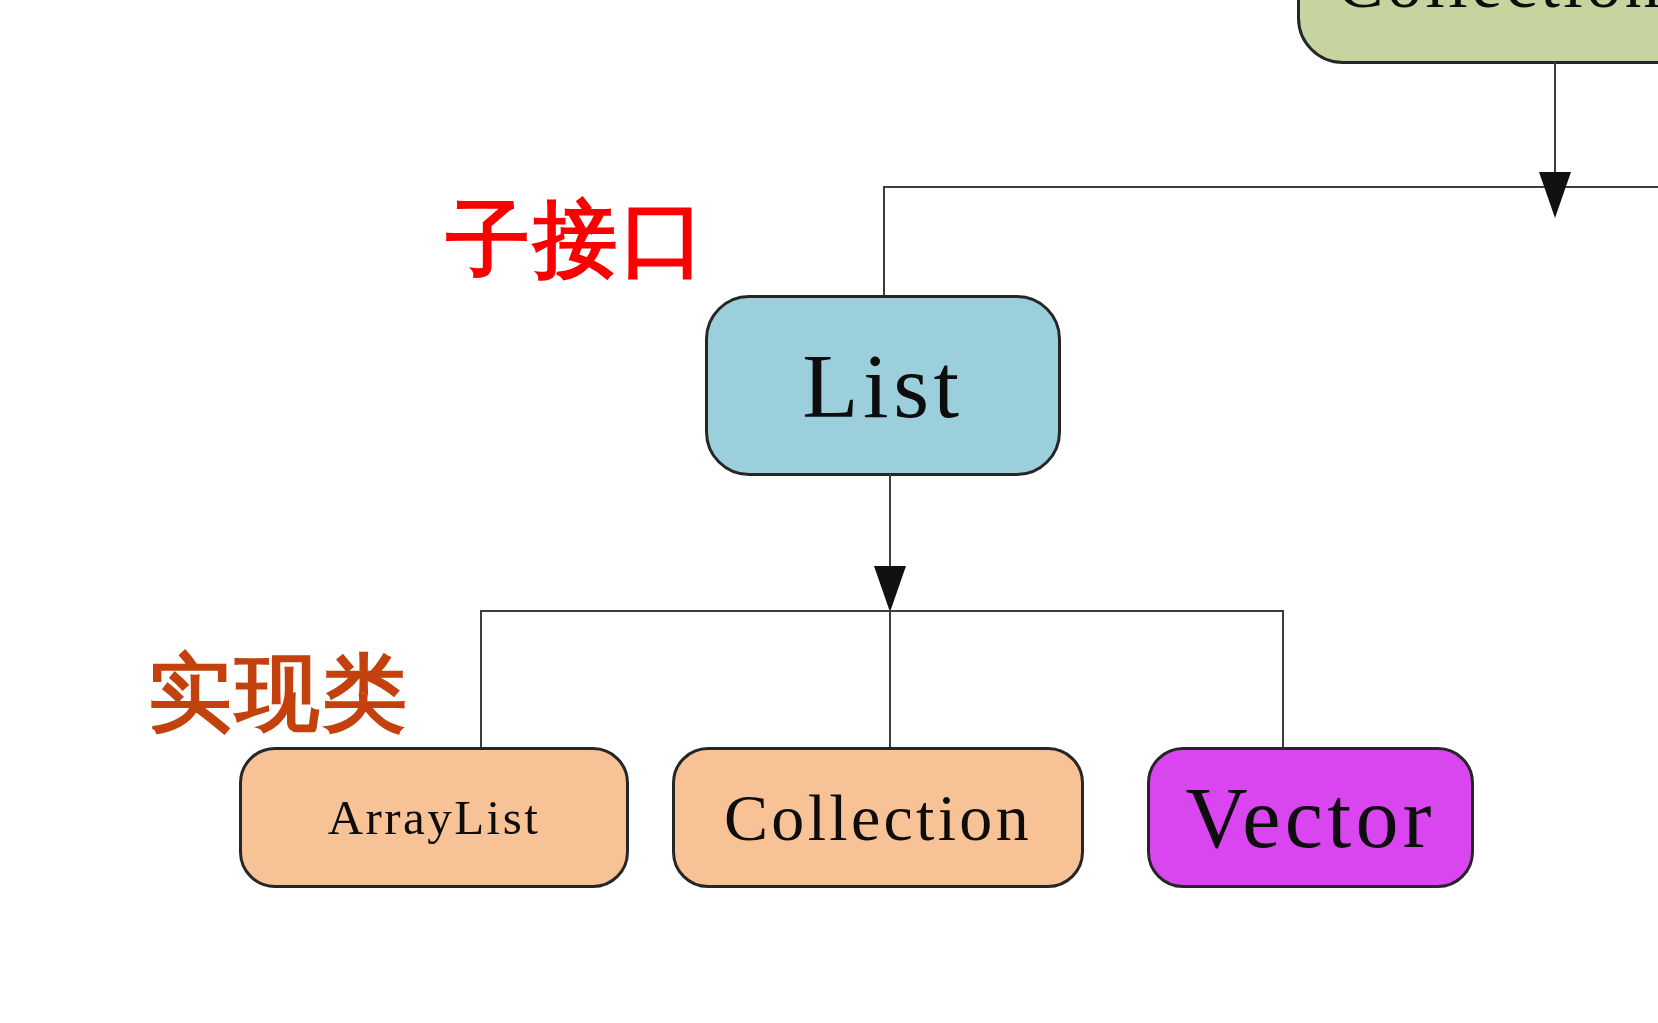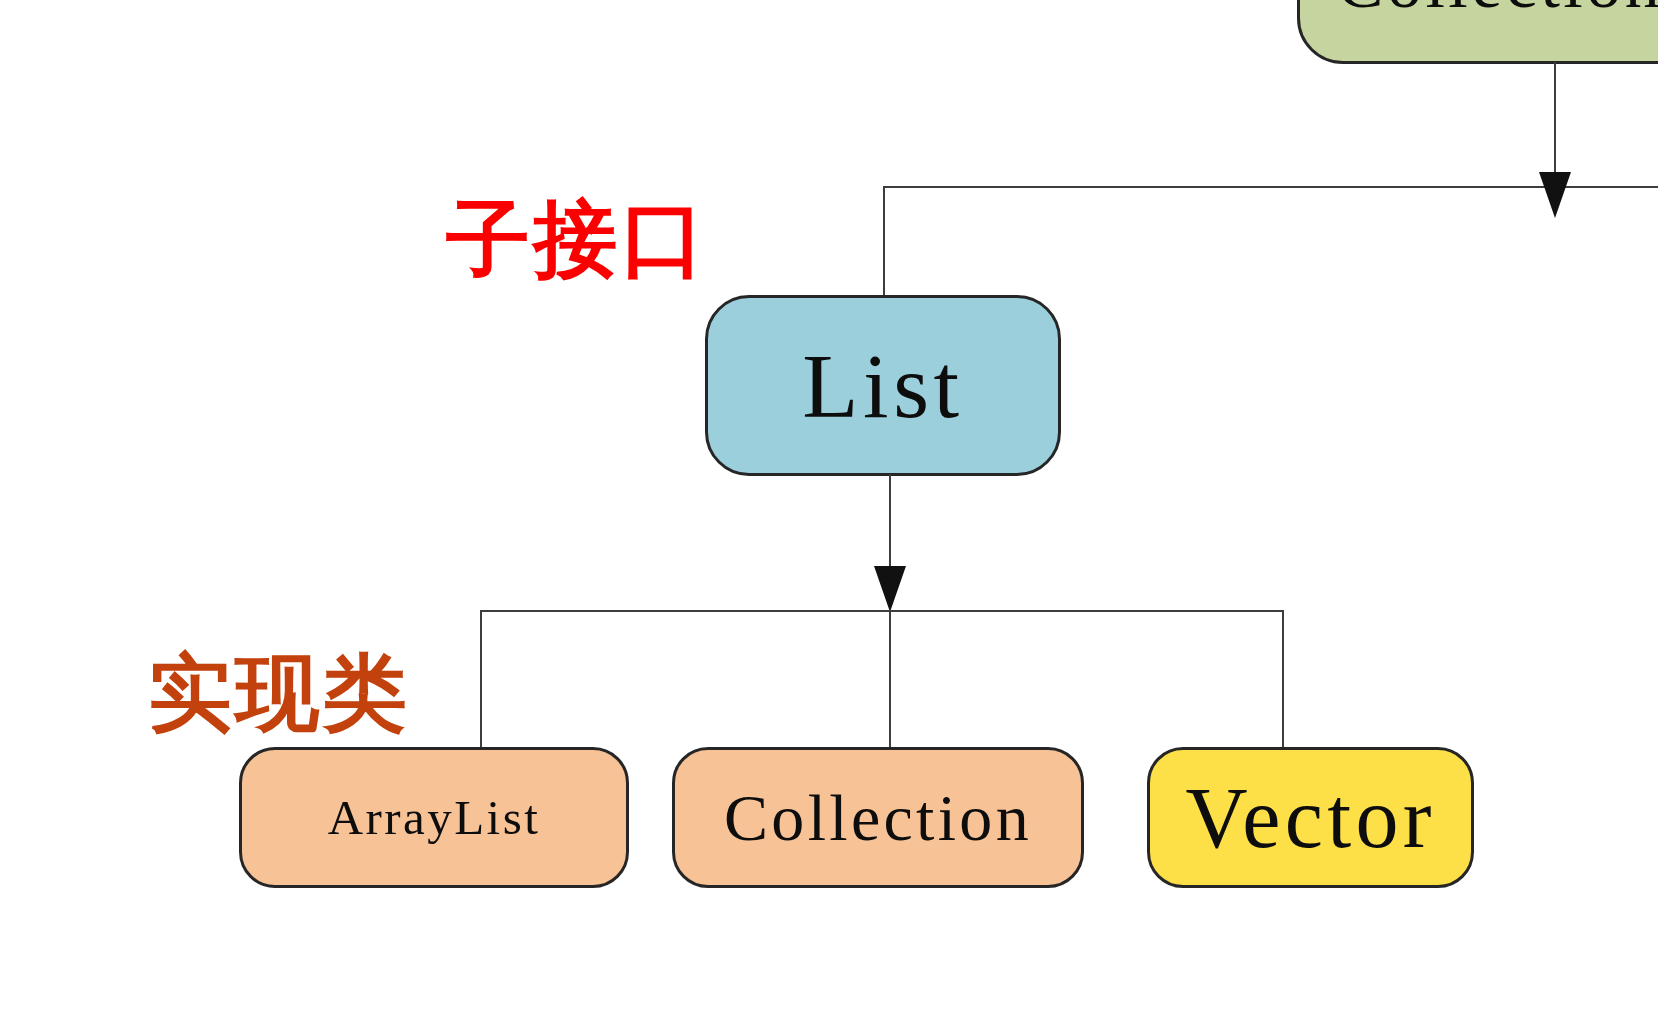--- a/index.html
+++ b/index.html
@@ -86,17 +86,17 @@
   <div class="annotation" style="left: 148px; top: 652px; color: #c2410c;">实现类</div>
 
   <div class="node" style="left: 239px; top: 747px; width: 390px; height: 141px; border-radius: 36px; background-color: rgb(247, 194, 149);">
     <span class="node-label" style="font-size:49px;">ArrayList</span>
   </div>
 
   <div class="node" style="left: 672px; top: 747px; width: 412px; height: 141px; border-radius: 36px; background-color: rgb(247, 194, 149);">
     <span class="node-label" style="font-size:66px;">Collection</span>
   </div>
 
-  <div class="node" style="left: 1147px; top: 747px; width: 327px; height: 141px; border-radius: 36px; background-color: #fde047; text-align: center;">
+  <div class="node" style="left: 1147px; top: 747px; width: 327px; height: 141px; border-radius: 36px; background-color: #d946ef; text-align: center;">
     <span class="node-label" style="font-size:86px;">Vector</span>
   </div>
 
 </div>
 
 </body></html>

